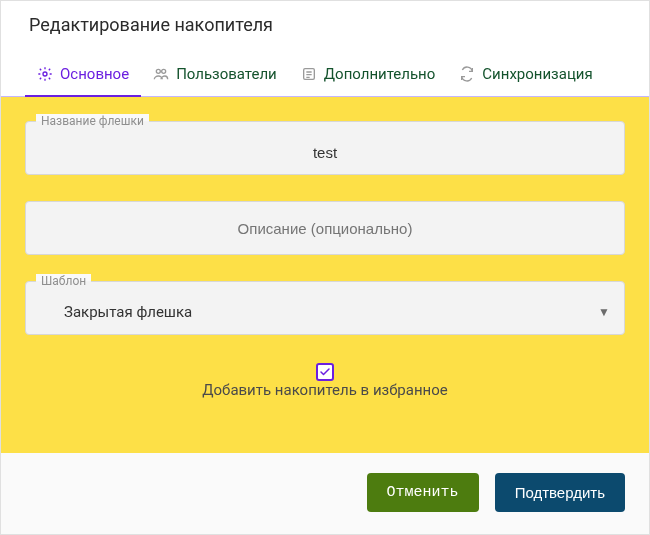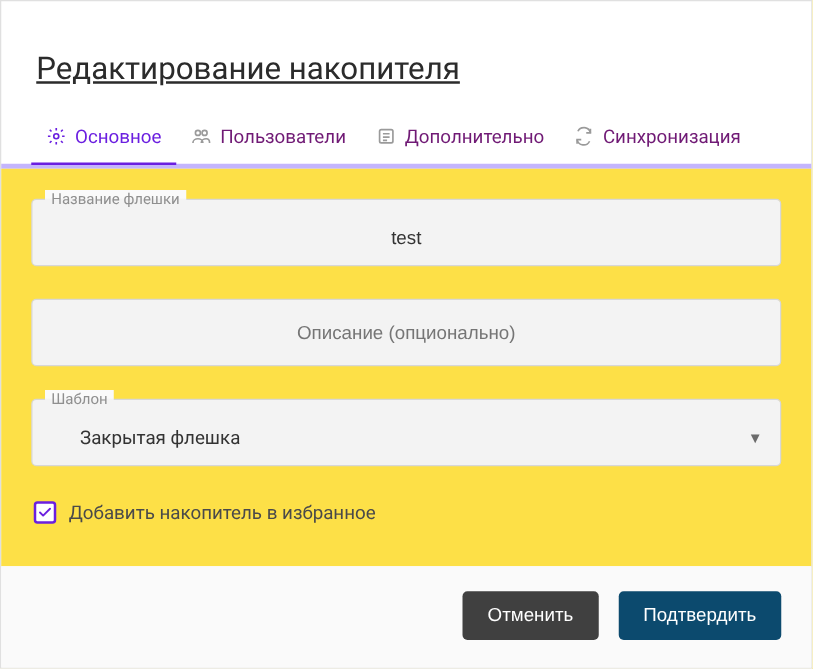--- a/index.html
+++ b/index.html
@@ -2,32 +2,32 @@
 <html><head>
 <meta charset="utf-8">
 <style>
   * { box-sizing: border-box; margin: 0; padding: 0; }
   html, body { width: 650px; height: 535px; font-family: Roboto, "Helvetica Neue", Arial, sans-serif; background: #fff; }
   .dialog {
     width: 650px; height: 535px; border: 1px solid #e0e0e0; background: #fff;
     display: flex; flex-direction: column;
   }
   .title {
-    padding: 40px 28px 20px 28px;
-    font-size: 25px; font-weight: 400; color: #2b2b2b; text-decoration: underline;
+    padding: 13px 28px 20px 28px;
+    font-size: 18px; font-weight: 400; color: #2b2b2b;
   }
   .tabs {
     display: flex; align-items: center; gap: 0;
     padding: 0 24px;
-    border-bottom: 4px solid #c4b5fd;
+    border-bottom: 1px solid #c4b5fd;
   }
   .tab {
     display: flex; align-items: center; gap: 7px;
     padding: 10px 12px 12px 12px;
-    font-size: 15px; color: #701a75; cursor: pointer;
+    font-size: 15px; color: #14532d; cursor: pointer;
     border-bottom: 2px solid transparent;
     margin-bottom: -1px;
     user-select: none;
   }
   .tab.active { color: #6b1fe0; border-bottom-color: #6b1fe0; }
   .tab .ticon { display: inline-flex; width: 16px; height: 16px; }
   .tab .ticon svg { width: 16px; height: 16px; }
   .tab.active .ticon svg * { stroke: #6b1fe0; fill: none; }
   .tab:not(.active) .ticon svg * { stroke: #9a9a9a; fill: none; }
 
@@ -55,41 +55,42 @@
     font-size: 15px; color: #333; width: 100%; text-align: center;
   }
   .field .placeholder-text {
     color: #9a9a9a; font-size: 15px;
   }
   .field.select { cursor: pointer; }
   .field.select .value { font-size: 15px; color: #333; flex: 1; margin-left: 24px; }
   .field.select .caret { color: #6b6b6b; font-size: 12px; }
 
   .check-row {
-    display: flex; align-items: center; gap: 10px;
+    display: flex; align-items: center; 
     padding: 2px 2px;
     user-select: none;
+    flex-direction: column;
   }
   .checkbox {
     width: 18px; height: 18px; border: 2px solid #6b1fe0; border-radius: 3px;
     display: inline-flex; align-items: center; justify-content: center;
     cursor: pointer; background: #fff;
   }
   .checkbox svg { width: 12px; height: 12px; }
   .check-label { font-size: 15px; color: #4a4a4a; }
 
   .actions {
     display: flex; justify-content: flex-end; gap: 16px;
     padding: 20px 24px 22px 24px; background: #fafafa;
   }
   .btn {
     border: none; border-radius: 4px; padding: 11px 20px;
     font-size: 15px; cursor: pointer; color: #fff;
   }
-  .btn.cancel { background: #404040; }
+  .btn.cancel { background: #4d7c0f; font-family: Liberation Mono, monospace; }
   .btn.confirm { background: #0c4a6e; }
 </style>
 </head>
 <body>
 
 <div class="dialog">
 
   <div class="title">Редактирование накопителя</div>
 
   <div class="tabs">

